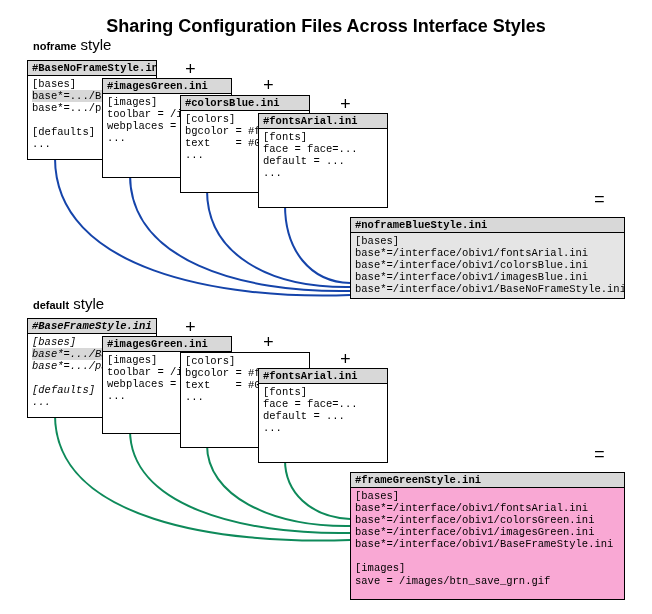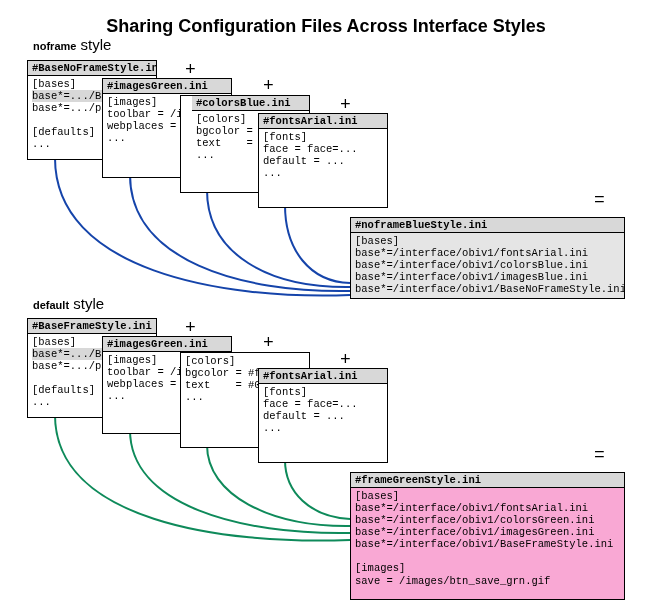--- a/index.html
+++ b/index.html
@@ -114,21 +114,21 @@
 
   <div class="file" style="left:102px; top:78px; width:130px; height:100px;">
     <div class="hdr">#imagesGreen.ini</div>
     <div class="body"><span>[images]</span>
 <span>toolbar = /images/</span>
 <span>webplaces = /image</span>
 <span>...</span></div>
   </div>
   <div class="op" style="left:263px; top:76px;">+</div>
 
-  <div class="file" style="left:180px; top:95px; width:130px; height:98px;padding-left:11px;">
+  <div class="file" style="left:180px; top:95px; width:130px; height:98px;">
     <div class="hdr">#colorsBlue.ini</div>
     <div class="body"><span>[colors]</span>
 <span>bgcolor = #ffff</span>
 <span>text    = #0000</span>
 <span>...</span></div>
   </div>
   <div class="op" style="left:340px; top:95px;">+</div>
 
   <div class="file" style="left:258px; top:113px; width:130px; height:95px;">
     <div class="hdr">#fontsArial.ini</div>
@@ -145,21 +145,21 @@
 <span>base*=/interface/obiv1/fontsArial.ini</span>
 <span>base*=/interface/obiv1/colorsBlue.ini</span>
 <span>base*=/interface/obiv1/imagesBlue.ini</span>
 <span>base*=/interface/obiv1/BaseNoFrameStyle.ini</span></div>
   </div>
 
   <div class="section-label" style="left:33px; top:295px;">
     <b>default</b> <span>style</span>
   </div>
 
-  <div class="file" style="left:27px; top:318px; width:130px; height:100px;">
+  <div class="file" style="left:27px; top:318px; width:130px; height:100px;font-style:italic;">
     <div class="hdr">#BaseFrameStyle.ini</div>
     <div class="body"><span>[bases]</span>
 <span class="hl">base*=.../BaseStyle.</span>
 <span>base*=.../pagesFrame…</span>
 <span></span>
 <span>[defaults]</span>
 <span>...</span></div>
   </div>
   <div class="op" style="left:185px; top:318px;">+</div>
 

